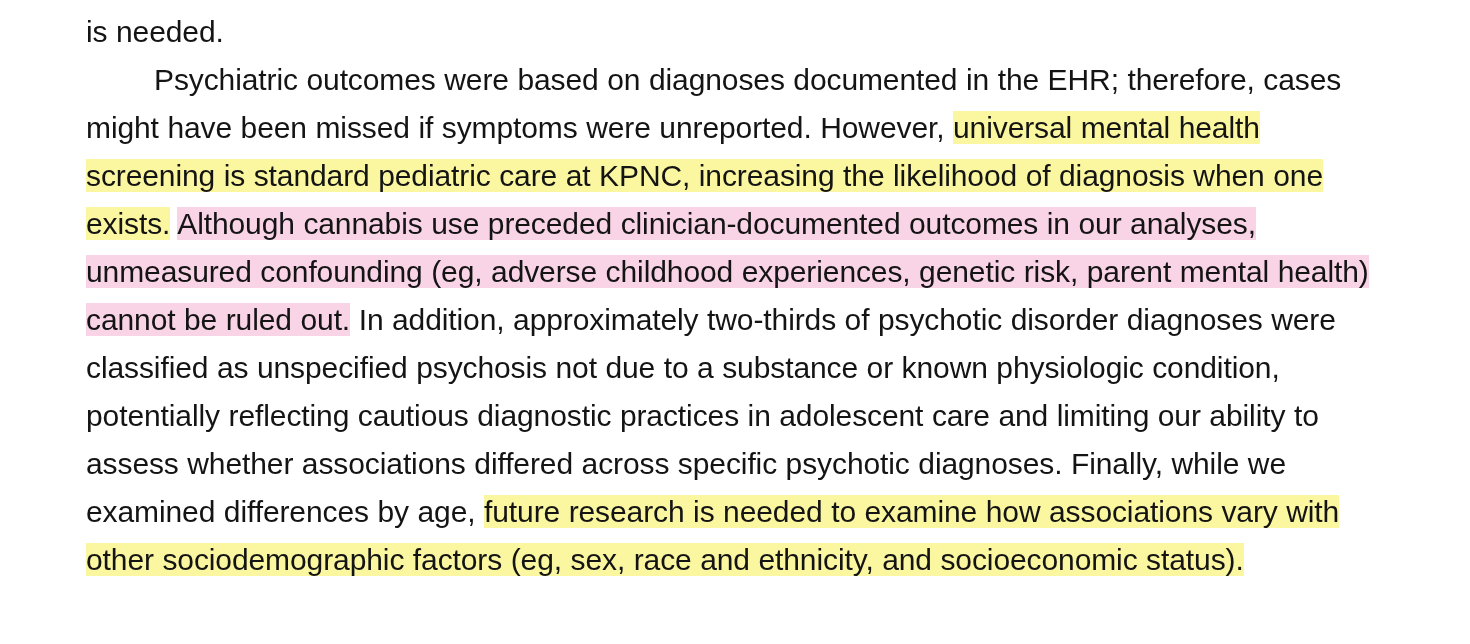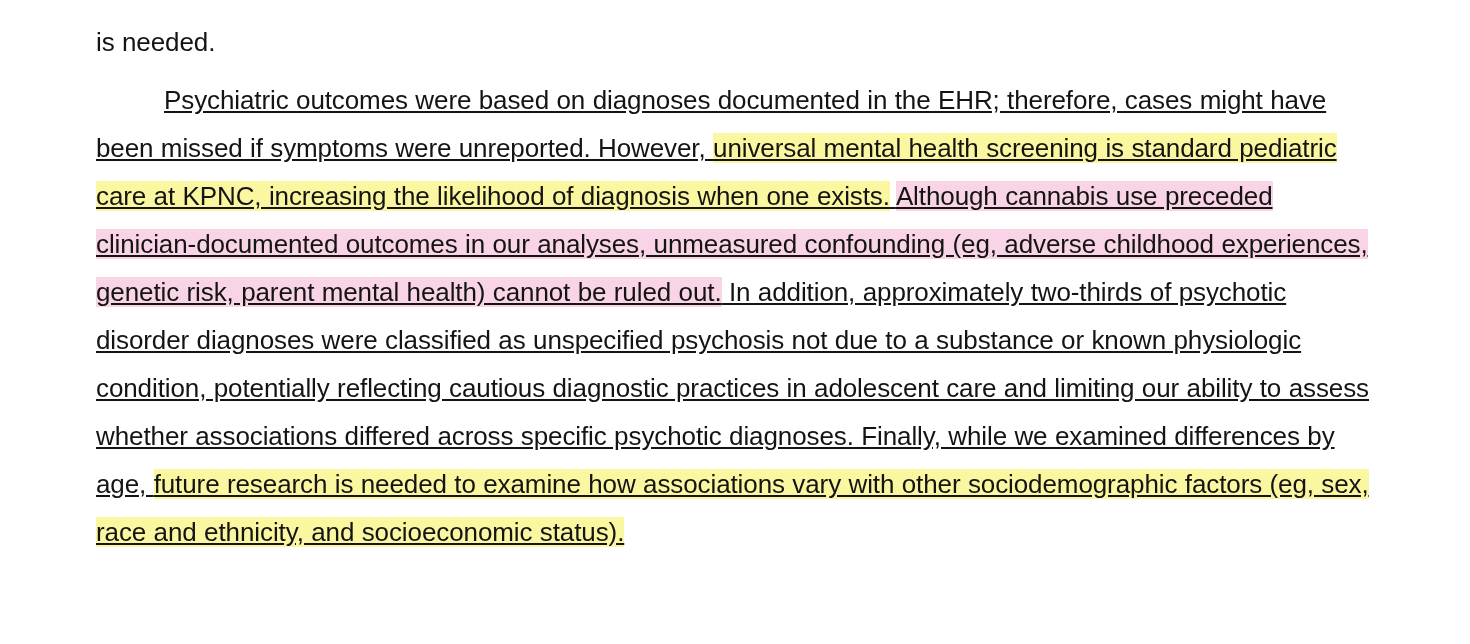--- a/index.html
+++ b/index.html
@@ -15,31 +15,30 @@
     overflow: hidden;
   }
   .page {
     box-sizing: border-box;
     width: 1470px;
     height: 644px;
     padding: 8px 86px 0 86px;
     background: #ffffff;
   }
   .para {
-    font-size: 26px;
+    font-size: 30px;
     line-height: 48px;
     letter-spacing: -0.1px;
     text-align: left;
     color: #141414;
-    margin: 10px;
+    margin: 0;
     word-spacing: 0.3px;
   }
   .para + .para {
     margin-top: 0;
-    text-decoration: underline;
   }
   .indent {
     display: inline-block;
     width: 68px;
   }
   mark.hl-yellow {
     background: #fbf7a0;
     color: #141414;
     padding: 0;
     box-decoration-break: clone;

